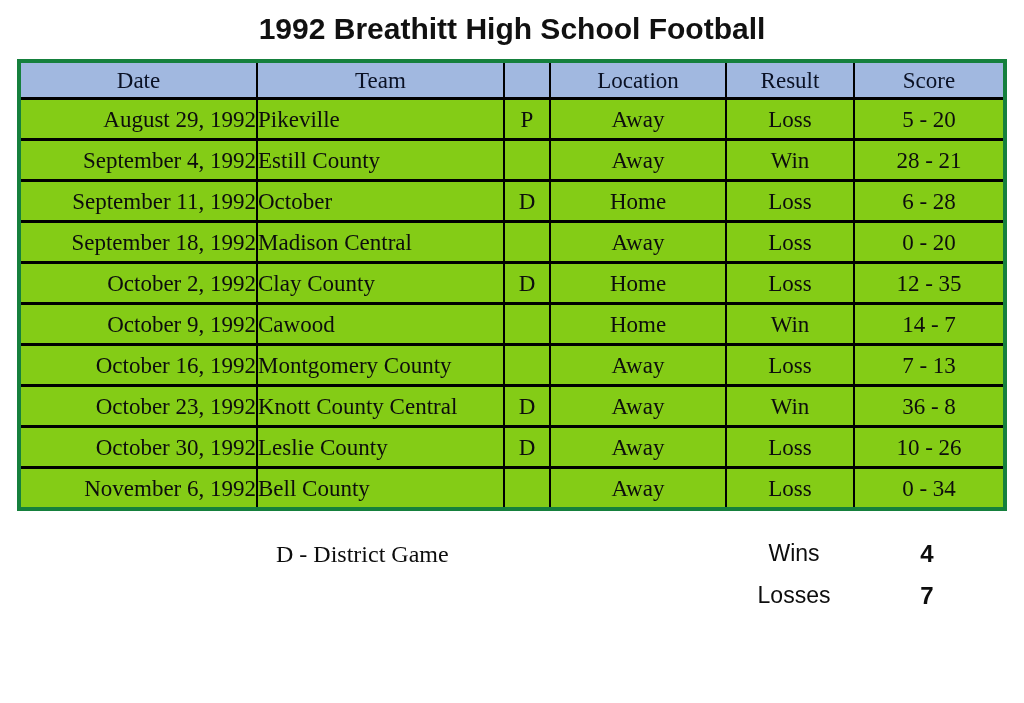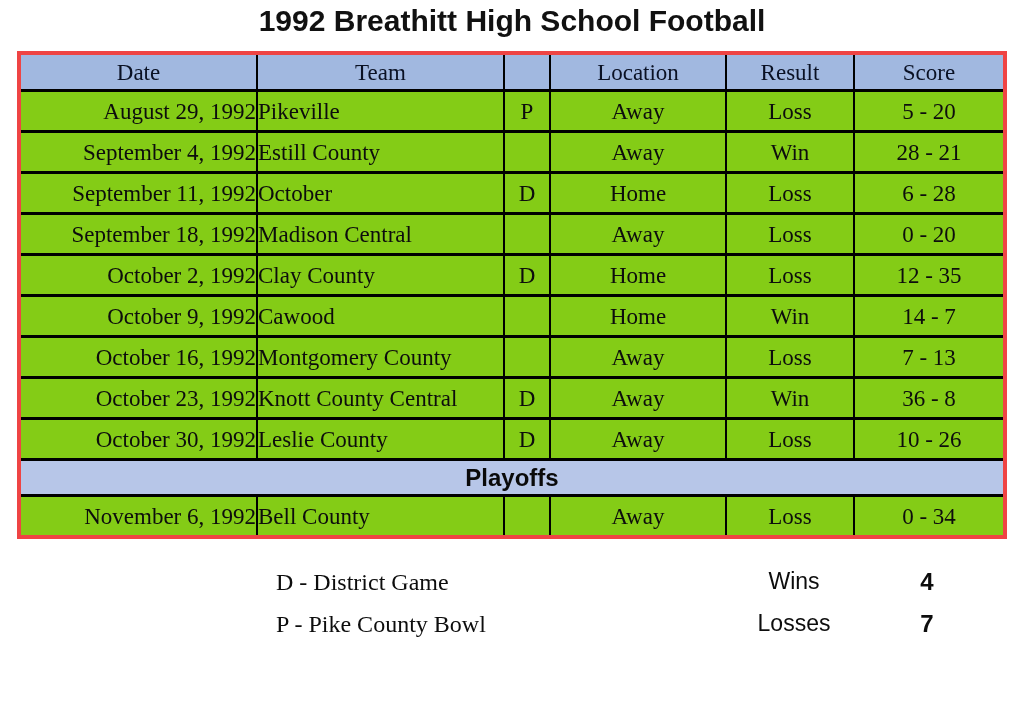--- a/index.html
+++ b/index.html
@@ -11,35 +11,35 @@
     font-family: "Liberation Serif", serif;
     color: #0d0d0d;
   }
   .page {
     position: relative;
     width: 1024px;
     height: 703px;
     overflow: hidden;
   }
   .title {
-    margin: 4px;
+    margin: 12px;
     padding-top: 0;
     text-align: center;
     font-family: "Liberation Sans", sans-serif;
     font-weight: bold;
     font-size: 30px;
     line-height: 33px;
     color: #111111;
   }
   table.schedule {
     border-collapse: collapse;
     table-layout: fixed;
     width: 986px;
     margin: 14px auto 8px auto;
-    border: 4px solid #ef4444;
+    border: 4px solid #15803d;
   }
   table.schedule th,
   table.schedule td {
     border-left: 2px solid #000000;
     border-right: 2px solid #000000;
     border-top: 3px solid #000000;
     border-bottom: 3px solid #000000;
     padding: 0;
     font-size: 23px;
     line-height: 1;
@@ -202,40 +202,36 @@
         <td class="cell-score">36 - 8</td>
       </tr>
       <tr class="loss">
         <td class="cell-date">October 30, 1992</td>
         <td class="cell-team">Leslie County</td>
         <td class="cell-flag">D</td>
         <td class="cell-location">Away</td>
         <td class="cell-result">Loss</td>
         <td class="cell-score">10 - 26</td>
       </tr>
-      <tr class="playoffs-row">
-        <td colspan="6">Playoffs</td>
-      </tr>
       <tr class="loss">
         <td class="cell-date">November 6, 1992</td>
         <td class="cell-team">Bell County</td>
         <td class="cell-flag"></td>
         <td class="cell-location">Away</td>
         <td class="cell-result">Loss</td>
         <td class="cell-score">0 - 34</td>
       </tr>
     </tbody>
   </table>
 
   <div class="footer">
     <div class="footer-line">
       <span class="legend-text">D - District Game</span>
       <span class="sum-label">Wins</span>
       <span class="sum-value">4</span>
     </div>
     <div class="footer-line">
-      <span class="legend-text">P - Pike County Bowl</span>
       <span class="sum-label">Losses</span>
       <span class="sum-value">7</span>
     </div>
   </div>
 
 </div>
 
 </body></html>

